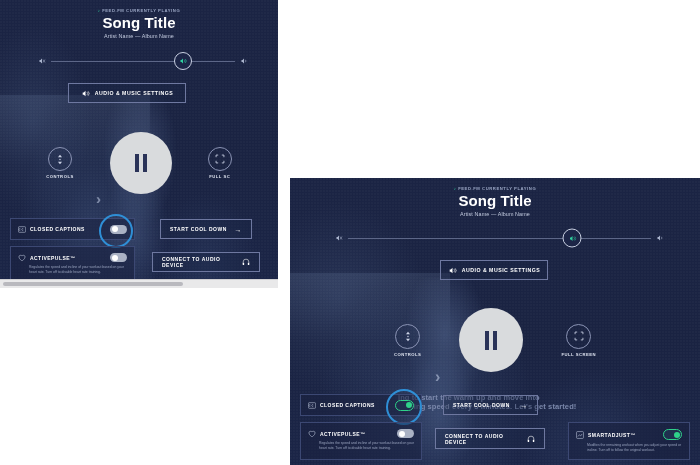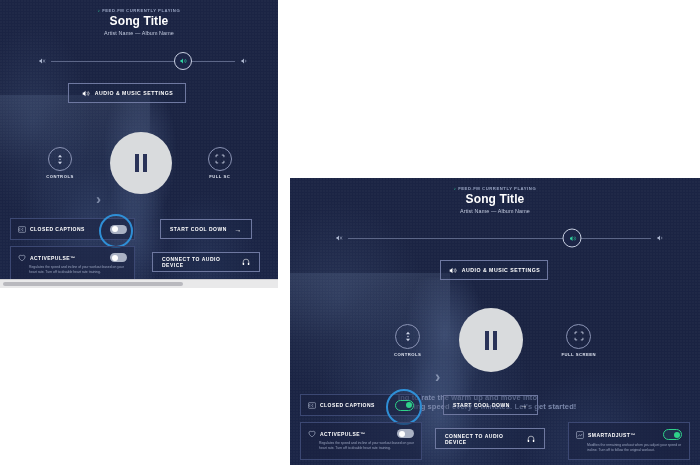--- a/index.html
+++ b/index.html
@@ -52,21 +52,21 @@
     text-align:center;
     position:absolute;left:0;right:0;
   }
   .np-eyebrow{
     font-size:4.2px;letter-spacing:.55px;font-weight:700;
     color:#9aa6c4;text-transform:uppercase;line-height:1.3;
     white-space:nowrap;
   }
   .np-eyebrow .note{color:#2fd1a0;}
   .np-title{
-    font-size:12px;font-weight:700;letter-spacing:.1px;color:#fff;margin-top:1px;
+    font-size:15px;font-weight:700;letter-spacing:.1px;color:#fff;margin-top:1px;
   }
   .np-sub{
     font-size:5.4px;color:#c3cbdf;margin-top:2px;letter-spacing:.1px;
   }
 
   
   .volrow{position:absolute;display:flex;align-items:center;}
   .vol-ico{color:#aab4cd;display:flex;align-items:center;justify-content:center;flex:0 0 auto;}
   .vol-track{
     flex:1 1 auto;height:1px;background:#5d6788;margin:0 5px;position:relative;
@@ -349,21 +349,21 @@
       <div class="side-circle" style="width:23px;height:23px;">
         <svg width="10" height="10" viewBox="0 0 14 14" fill="none" stroke="currentColor" stroke-width="1.2">
           <path d="M1.5 4.5v-3h3M9.5 1.5h3v3M12.5 9.5v3h-3M4.5 12.5h-3v-3"></path>
         </svg>
       </div>
       <div class="side-label">FULL SCREEN</div>
     </div>
   </div>
 
   <div class="captiontext" style="left:108px;top:215px;width:220px;font-size:7.5px;">
-    <div>ing to rate the warm up and move into</div>
+    <div>ing to start the warm up and move into</div>
     <div>reasing speed every 3 minutes. Let's get started!</div>
   </div>
 
   <div class="card" style="left:10px;top:216px;width:122px;height:22px;">
     <div class="card-row" style="padding:0 7px;height:100%;">
       <span class="card-ico">
         <svg width="8" height="7" viewBox="0 0 14 11">
             <rect x=".6" y=".6" width="12.8" height="9.8" rx="1.6" fill="none" stroke="currentColor" stroke-width="1"></rect>
             <path d="M4.2 4.2a1.6 1.6 0 100 2.6M9.2 4.2a1.6 1.6 0 100 2.6" stroke="currentColor" stroke-width="1" fill="none"></path>
           </svg>

